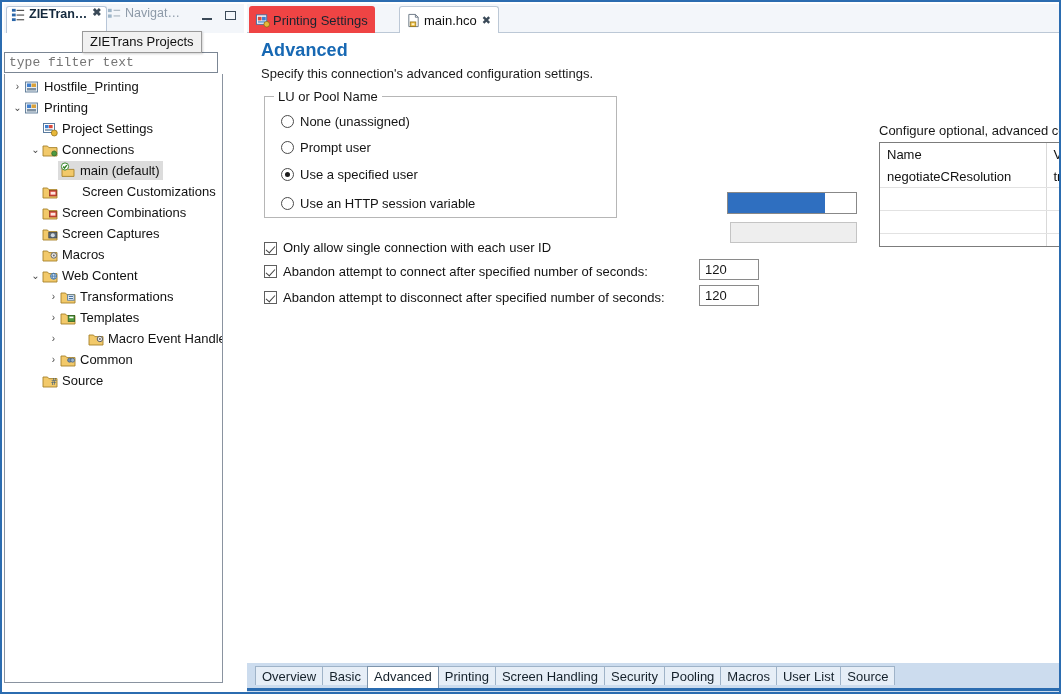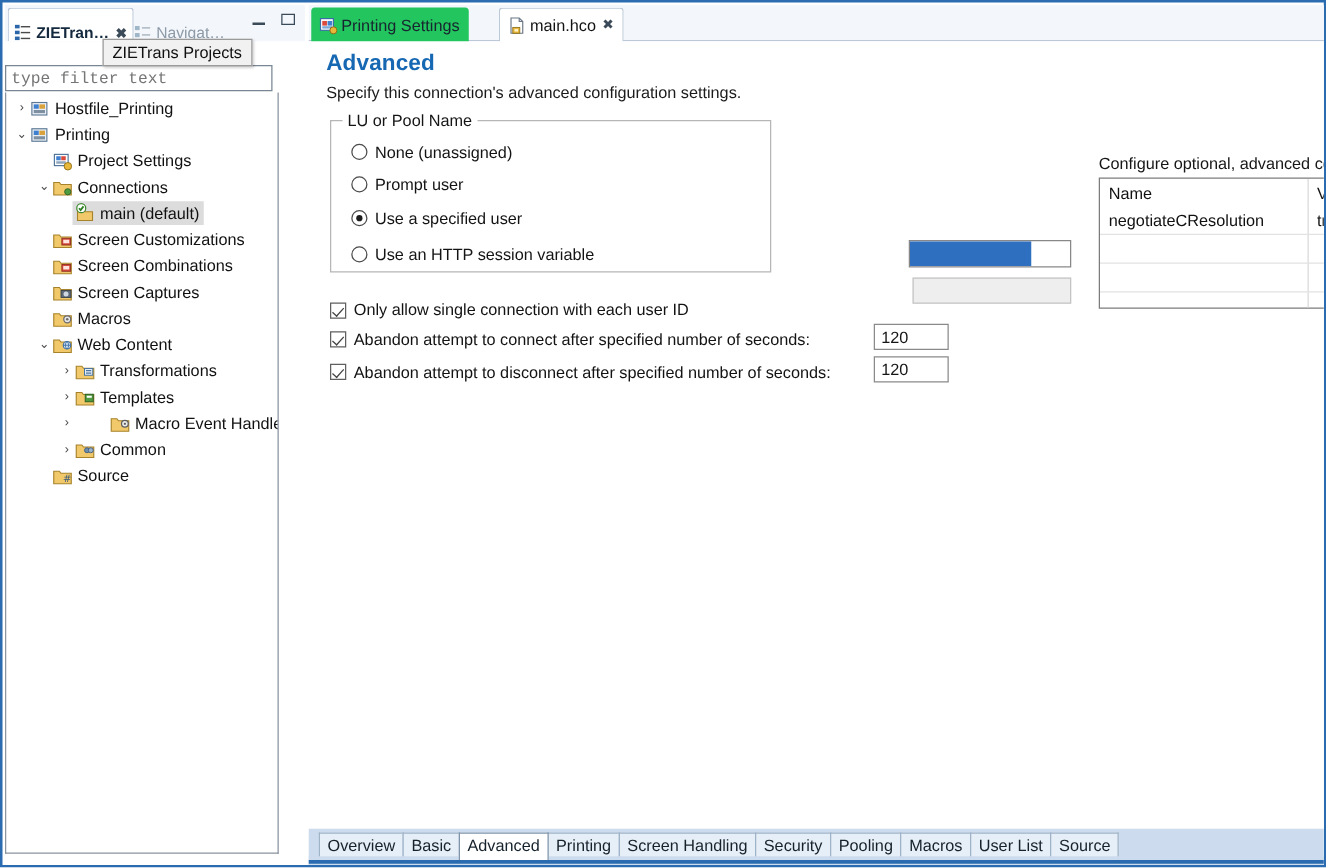--- a/index.html
+++ b/index.html
@@ -42,21 +42,21 @@
     width: 240px; height: 29px;
     background: #f3f6fa;
     box-sizing: border-box;
   }
   .lp-tab {
     position: absolute;
     top: 2px;
     height: 27px;
     box-sizing: border-box;
     display: flex;
-    align-items: flex-end;
+    align-items: flex-start;
     padding: 0 4px;
     font-size: 12.5px;
     white-space: nowrap;
   }
   .lp-tab.active {
     left: 2px;
     background: #ffffff;
     border-top: 1px solid #b8c6d8;
     border-left: 1px solid #b8c6d8;
     border-right: 1px solid #b8c6d8;
@@ -206,21 +206,21 @@
     box-sizing: border-box;
     display: flex;
     align-items: center;
     padding: 0 7px 0 6px;
     font-size: 13px;
     white-space: nowrap;
     cursor: pointer;
   }
   .ed-tab.inactive {
     left: 2px;
-    background: #22c55e;
+    background: #ef4444;
     color: #18242f;
     border-top-left-radius: 3px;
     border-top-right-radius: 3px;
   }
   .ed-tab.active {
     left: 152px;
     background: #ffffff;
     color: #111111;
     border-left: 1px solid #bcc8d6;
     border-right: 1px solid #bcc8d6;
@@ -542,21 +542,21 @@
             <svg viewBox="0 0 16 16" class="ticon">
               <path d="M2 6 h5 l1.2 1.4 H14 v7 H2 z" fill="#f2c96a" stroke="#a6822a" stroke-width="0.9"></path>
               <circle cx="5" cy="4.5" r="3.6" fill="#ffffff" stroke="#3f8a31" stroke-width="1"></circle>
               <path d="M3.2 4.6 l1.3 1.5 l2.3 -3" fill="none" stroke="#2f8022" stroke-width="1.5"></path>
             </svg>
             <span>main (default)</span>
           </span>
         </div>
         <div class="trow" style="padding-left: 24px;">
           <span class="twist"></span>
-          <span style="display: inline-flex; align-items: center;">
+          <span style="display: inline-flex; align-items: center; gap: 20px;">
             <svg viewBox="0 0 16 16" class="ticon">
               <path d="M1 4 h4.5 l1.3 1.6 H15 v8.4 H1 z" fill="#f2c96a" stroke="#a6822a" stroke-width="0.9"></path>
               <rect x="7.5" y="6.6" width="7" height="5.4" fill="#d44b3c" stroke="#8c2a20" stroke-width="0.7"></rect>
               <rect x="8.6" y="7.8" width="4.8" height="2.8" fill="#ffe3df"></rect>
             </svg>
             <span>Screen Customizations</span>
           </span>
         </div>
         <div class="trow" style="padding-left: 24px;">
           <span class="twist"></span>

